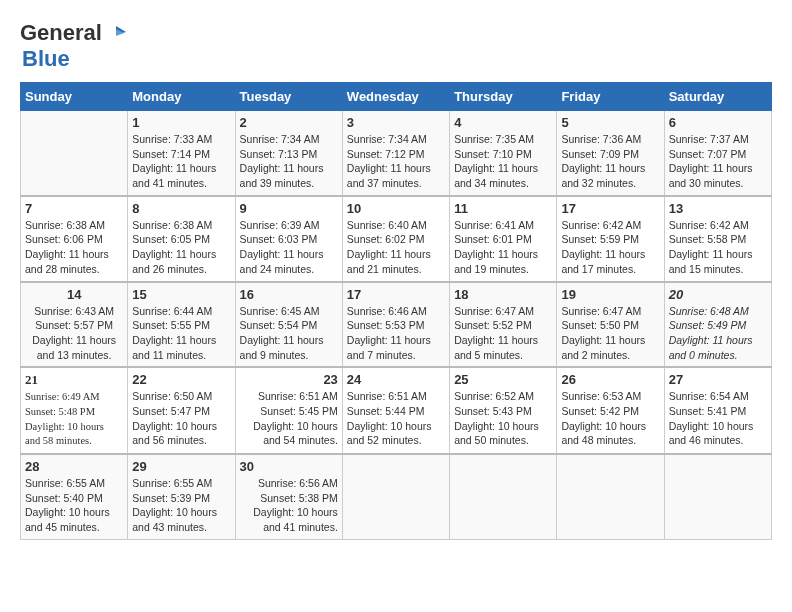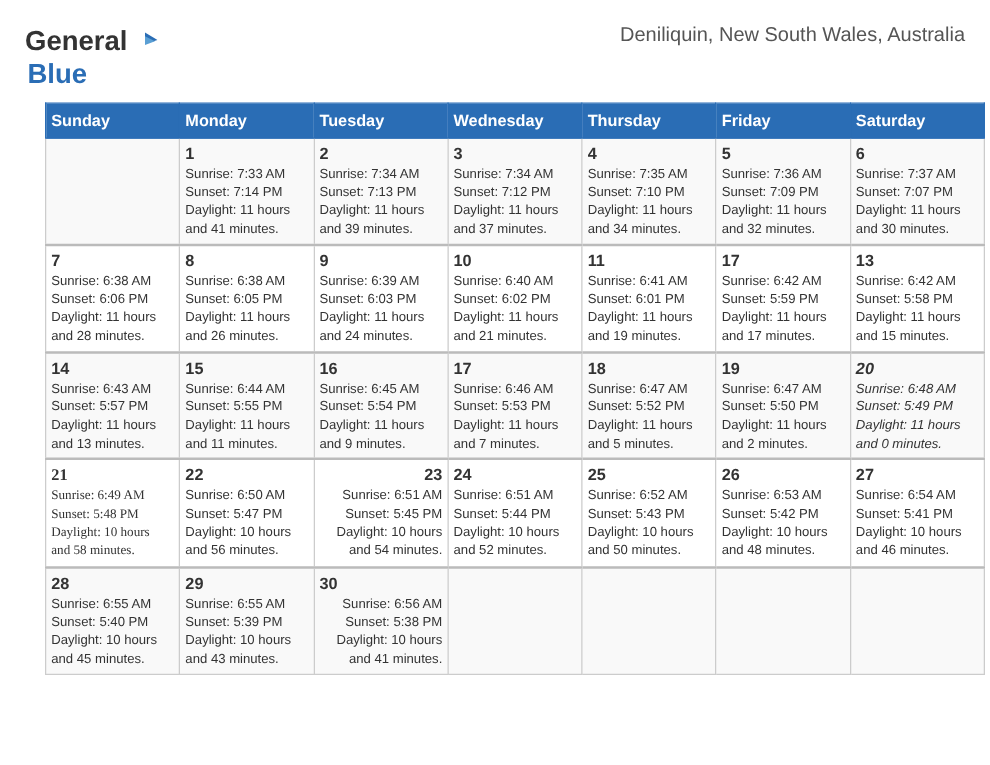--- a/index.html
+++ b/index.html
@@ -5,21 +5,21 @@
     * { box-sizing: border-box; margin: 0; padding: 0; }
     body {
       font-family: Arial, sans-serif;
       background: #fff;
       width: 792px;
       min-height: 612px;
       padding: 20px;
     }
     .header {
       display: flex;
-      justify-content: space-between;
+      justify-content: flex-start;
       align-items: flex-start;
       margin-bottom: 10px;
     }
     .logo {
       display: flex;
       flex-direction: column;
       align-items: flex-start;
     }
     .logo-line1 { display: flex; align-items: center; gap: 2px; }
     .title-block {
@@ -31,21 +31,20 @@
       color: #333;
     }
     .subtitle {
       font-size: 16px;
       color: #555;
     }
     table {
       width: 100%;
       border-collapse: collapse;
       font-size: 11px;
-      margin-left: 16px;
     }
     thead tr th {
       background-color: #2a6db5;
       color: #fff;
       padding: 6px 4px;
       text-align: left;
       font-size: 13px;
       font-weight: bold;
       border: 1px solid #2a6db5;
     }
@@ -79,21 +78,20 @@
     <div class="logo-line1">
       <span style="font-size:22px;font-weight:bold;color:#333;">General</span>
       <svg width="22" height="22" viewBox="0 0 22 22">
         <polygon points="12,4 22,10 12,13" fill="#2a6db5"></polygon>
         <polygon points="12,7 20,11 12,14" fill="#5a9fd4"></polygon>
       </svg>
     </div>
     <div style="font-size:22px;font-weight:bold;color:#2a6db5;margin-left:2px;">Blue</div>
   </div>
   <div class="title-block">
-    <div class="subtitle">Deniliquin, New South Wales, Australia</div>
   </div>
 </div>
 
 <table>
   <thead>
     <tr>
     <th>Sunday</th>
         <th>Monday</th>
         <th>Tuesday</th>
         <th>Wednesday</th>
@@ -193,21 +191,21 @@
         </td>
         <td style="min-height: 80px;">
           <span class="day-num">13</span>
           <div class="info" style="white-space: pre-line;">Sunrise: 6:42 AM
 Sunset: 5:58 PM
 Daylight: 11 hours
 and 15 minutes.</div>
         </td>
       </tr>
       <tr class="row-divider">
-        <td style="min-height: 80px;">
+        <td style="min-height: 80px; text-align: center;">
           <span class="day-num">14</span>
           <div class="info" style="white-space: pre-line;">Sunrise: 6:43 AM
 Sunset: 5:57 PM
 Daylight: 11 hours
 and 13 minutes.</div>
         </td>
         <td style="min-height: 80px;">
           <span class="day-num">15</span>
           <div class="info" style="white-space: pre-line;">Sunrise: 6:44 AM
 Sunset: 5:55 PM

